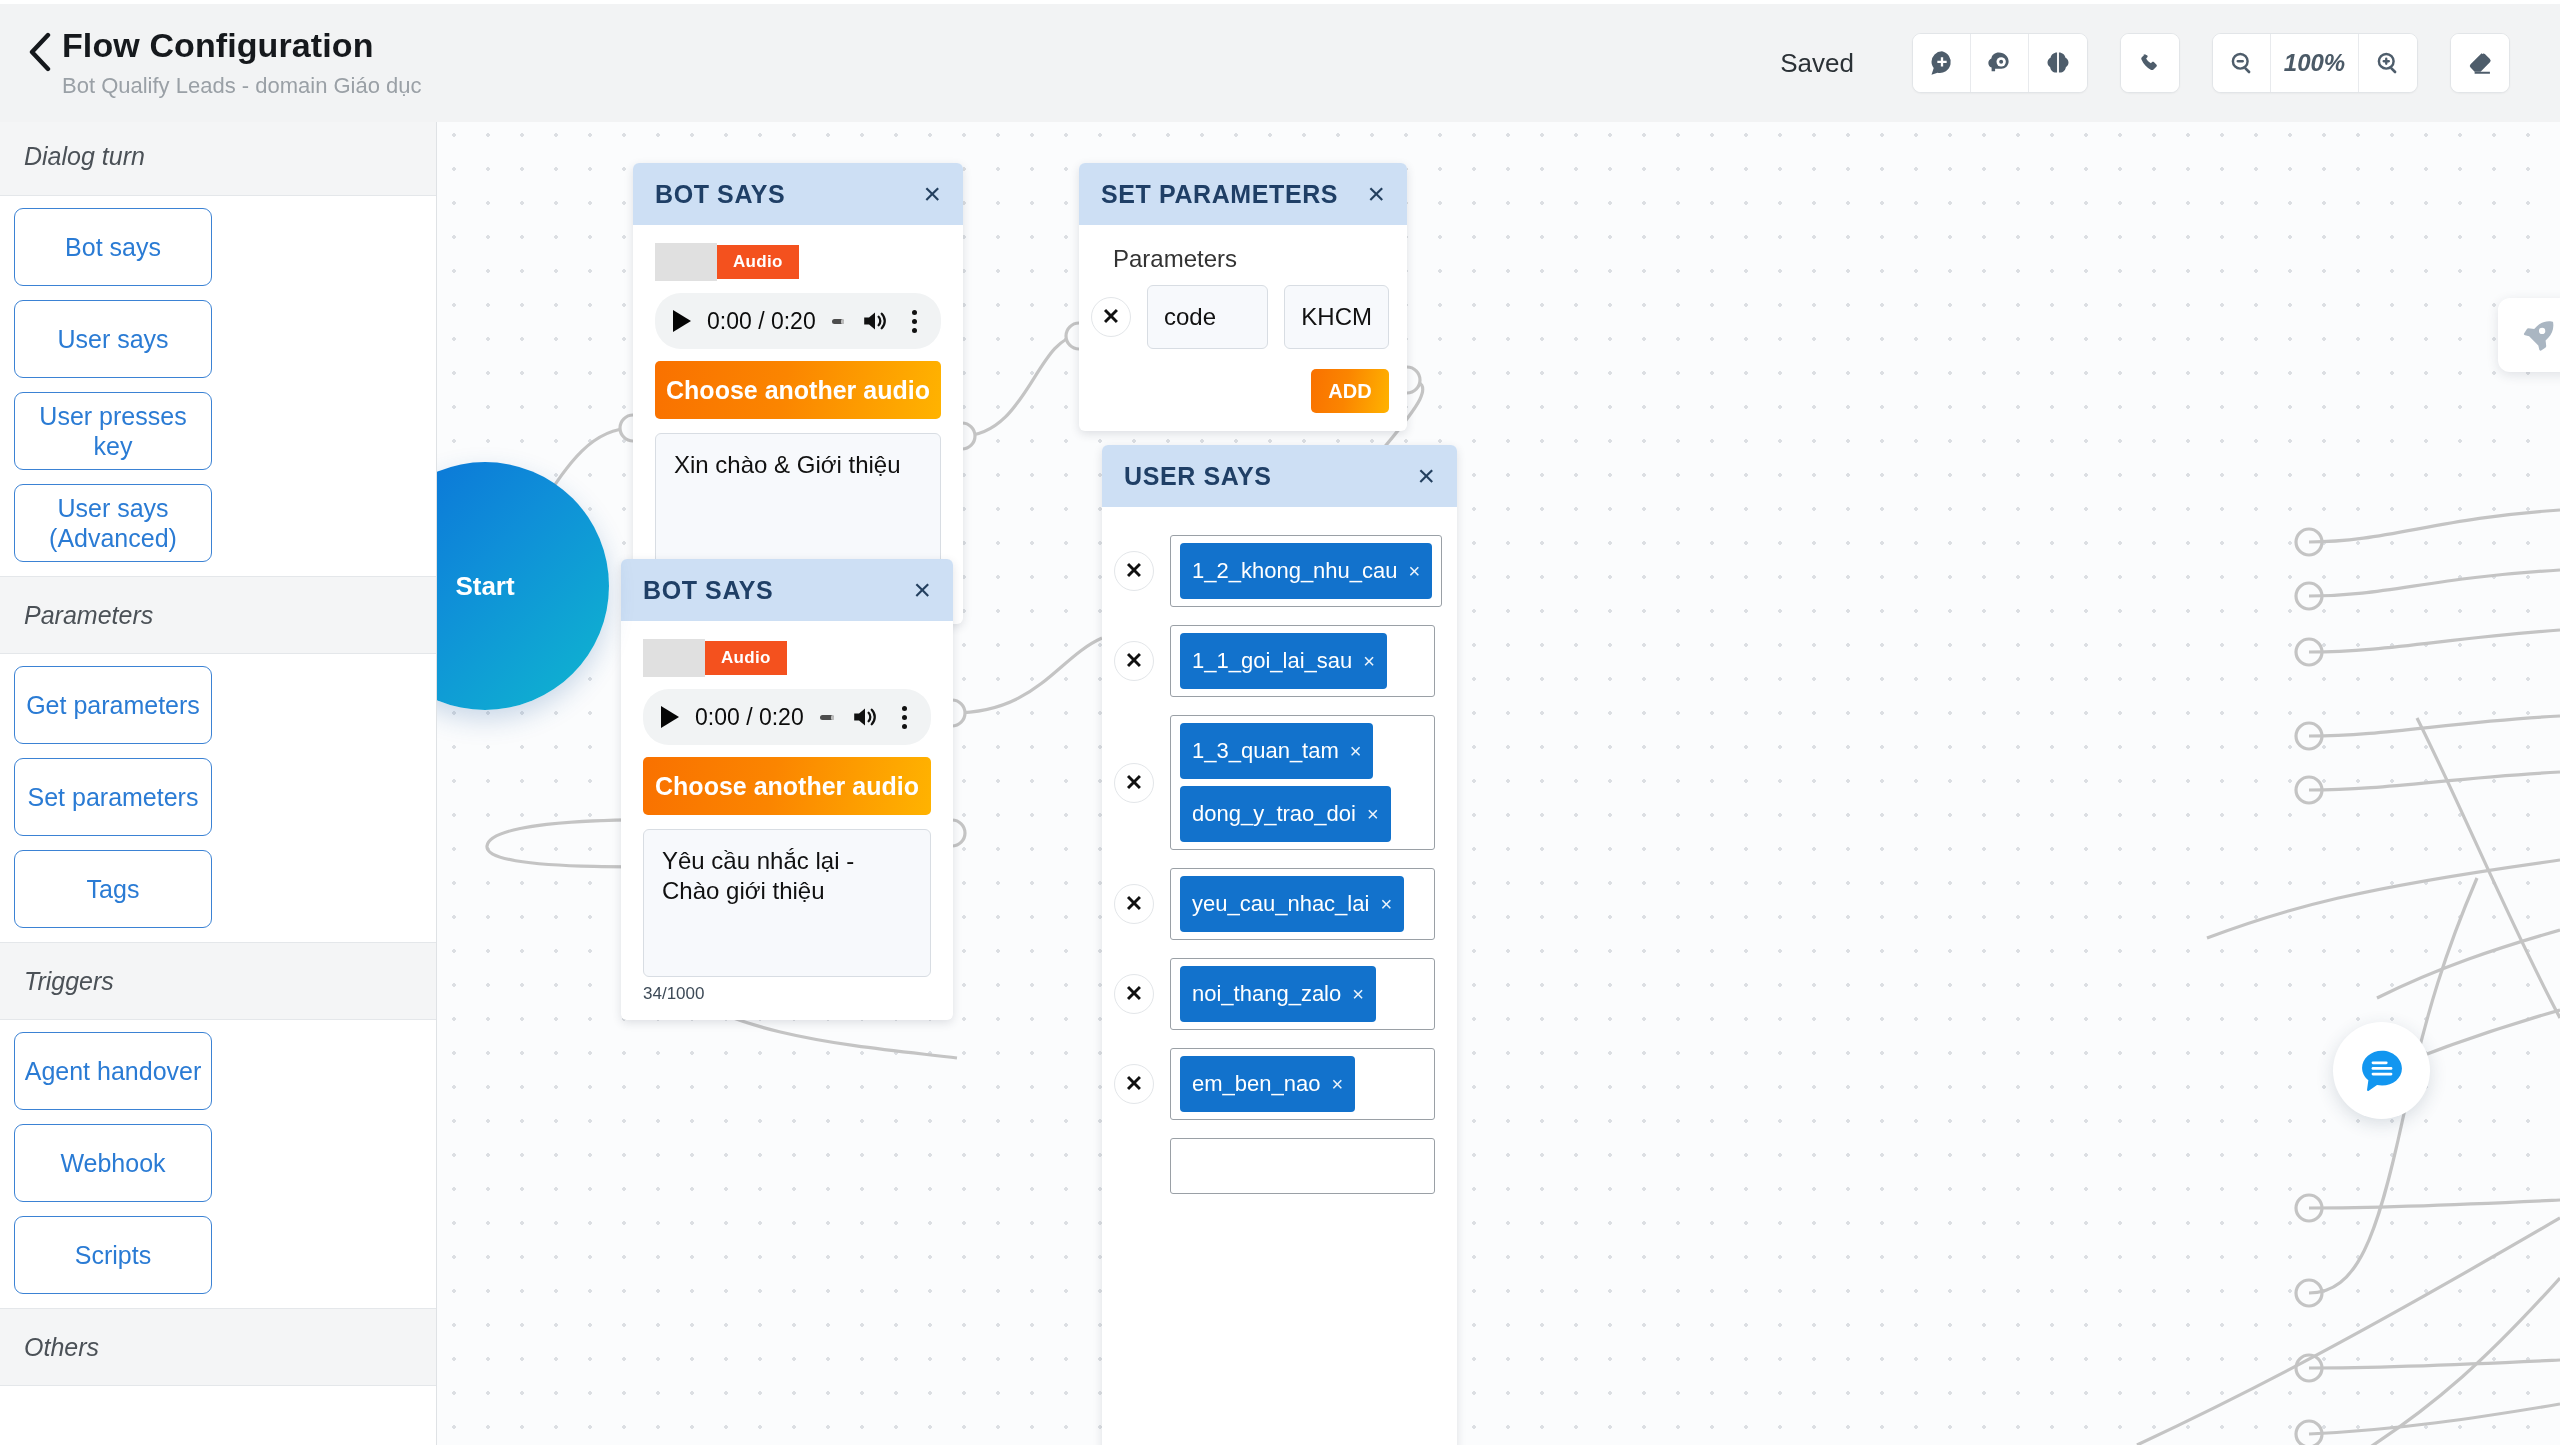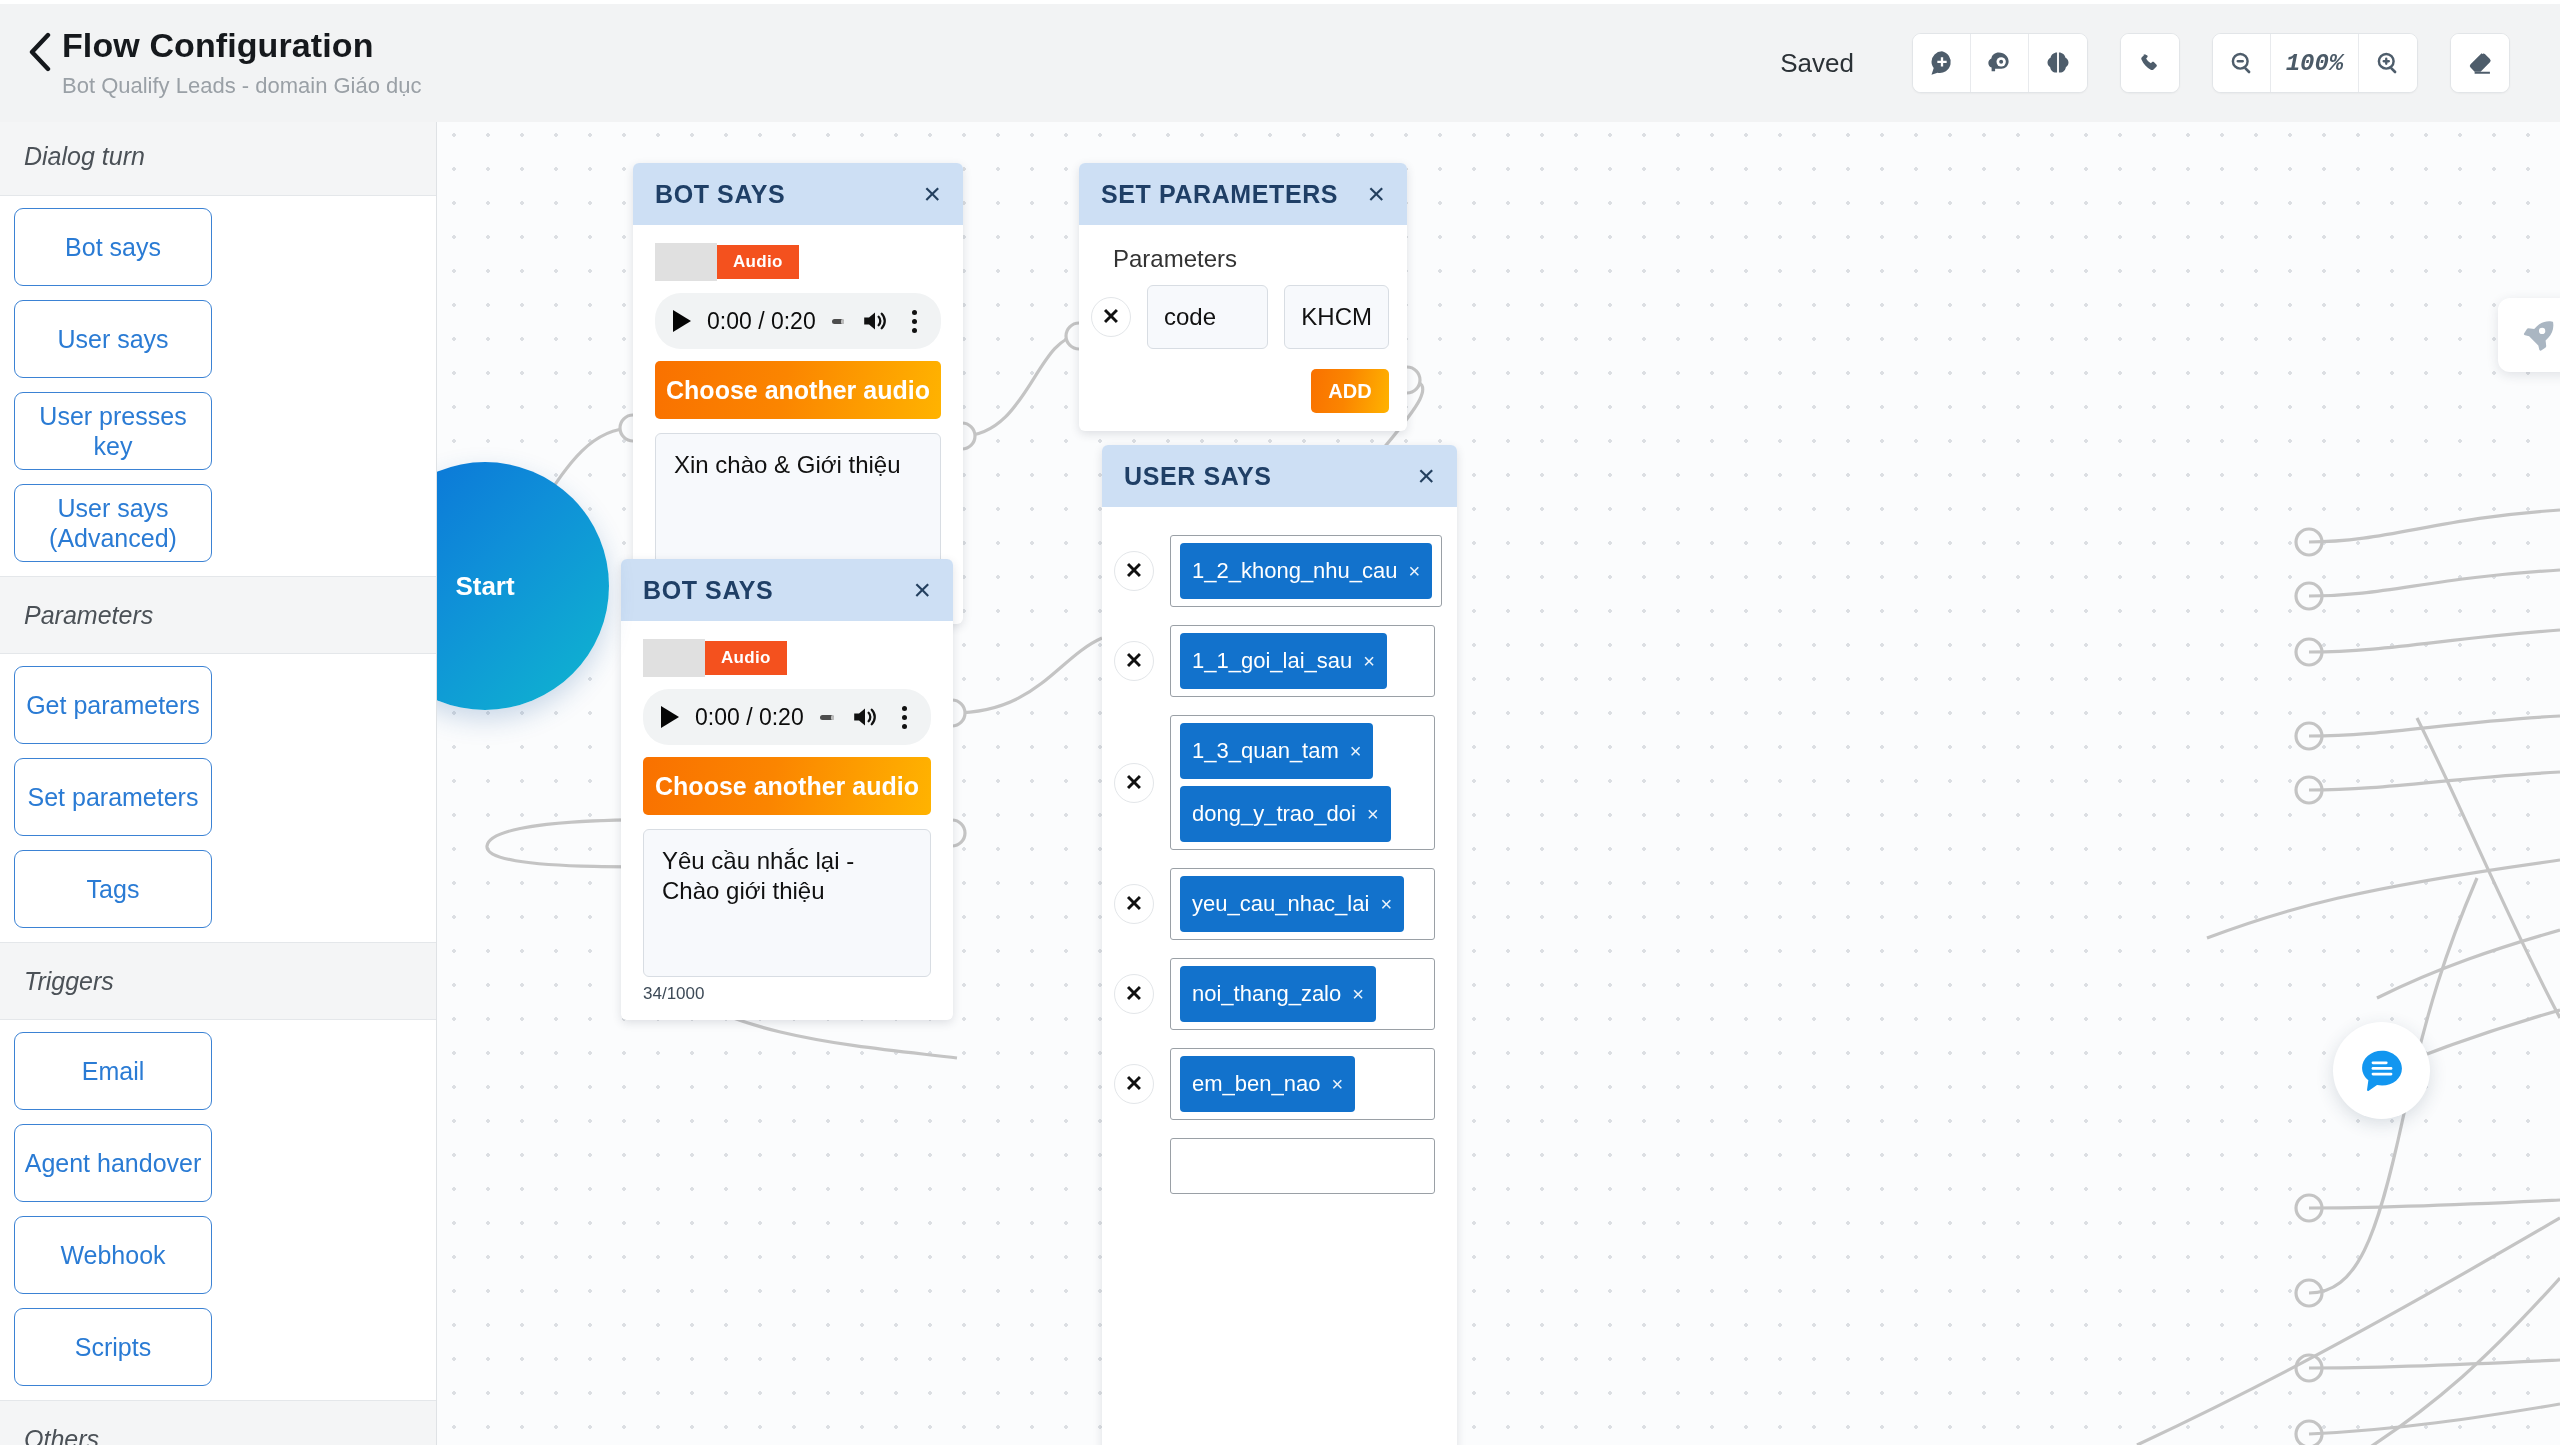--- a/index.html
+++ b/index.html
@@ -30,21 +30,21 @@
     display: flex; align-items: center; gap: 18px;
   }
   .saved-label { font-size: 26px; color: #2b3136; margin-right: 40px; }
   .tool-group {
     display: flex; background: #fff; border: 1px solid #e2e5e8;
     border-radius: 9px; overflow: hidden; margin-right: 14px;
     box-shadow: 0 1px 2px rgba(0,0,0,.04);
   }
   .tool-btn {
     width: 58px; height: 58px; display: flex; align-items: center; justify-content: center;
-    background: #fff; border-right: 1px solid #e8eaed; cursor: pointer; font-family: Liberation Mono, monospace;
+    background: #fff; border-right: 1px solid #e8eaed; cursor: pointer;
   }
   .tool-btn:last-child { border-right: none; }
   .tool-btn.zoomlabel { width: 88px; font-size: 24px; font-style: italic; font-weight: 700; color: #4b5a67; }
   .ico { fill: #4e5d6b; }
 
   
   .sidebar {
     position: absolute; left: 0; top: 118px; width: 437px; height: 1327px;
     background: #ffffff; border-right: 1px solid #dfe2e5; z-index: 30; overflow: hidden;
   }
@@ -269,21 +269,20 @@
 
     <div class="side-section-hd">Parameters</div>
     <div class="side-grid">
       <div class="side-btn">Get parameters</div>
       <div class="side-btn">Set parameters</div>
       <div class="side-btn">Tags</div>
     </div>
 
     <div class="side-section-hd">Triggers</div>
     <div class="side-grid">
-      <div class="side-btn">Email</div>
       <div class="side-btn">Agent handover</div>
       <div class="side-btn">Webhook</div>
       <div class="side-btn">Scripts</div>
     </div>
 
     <div class="side-section-hd">Others</div>
 
   </div>
 
   <div class="canvas">

